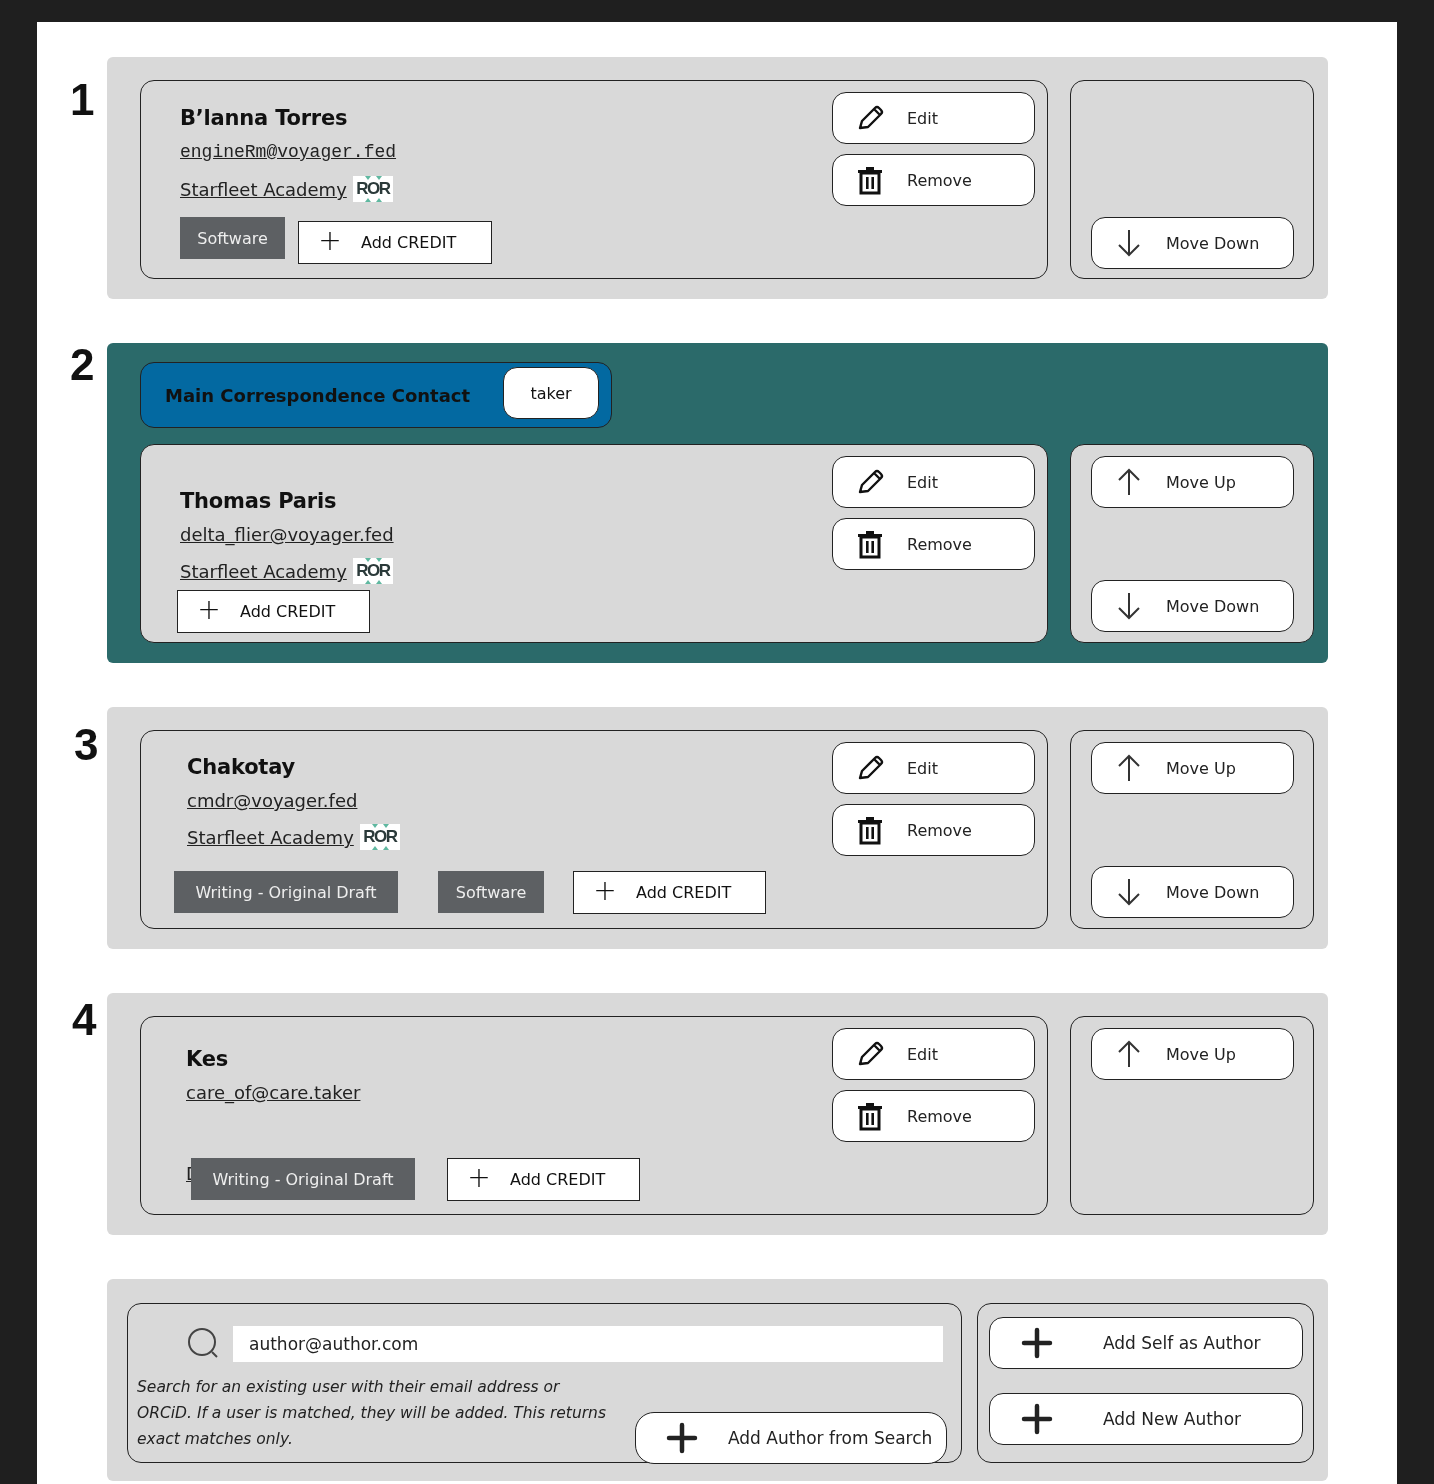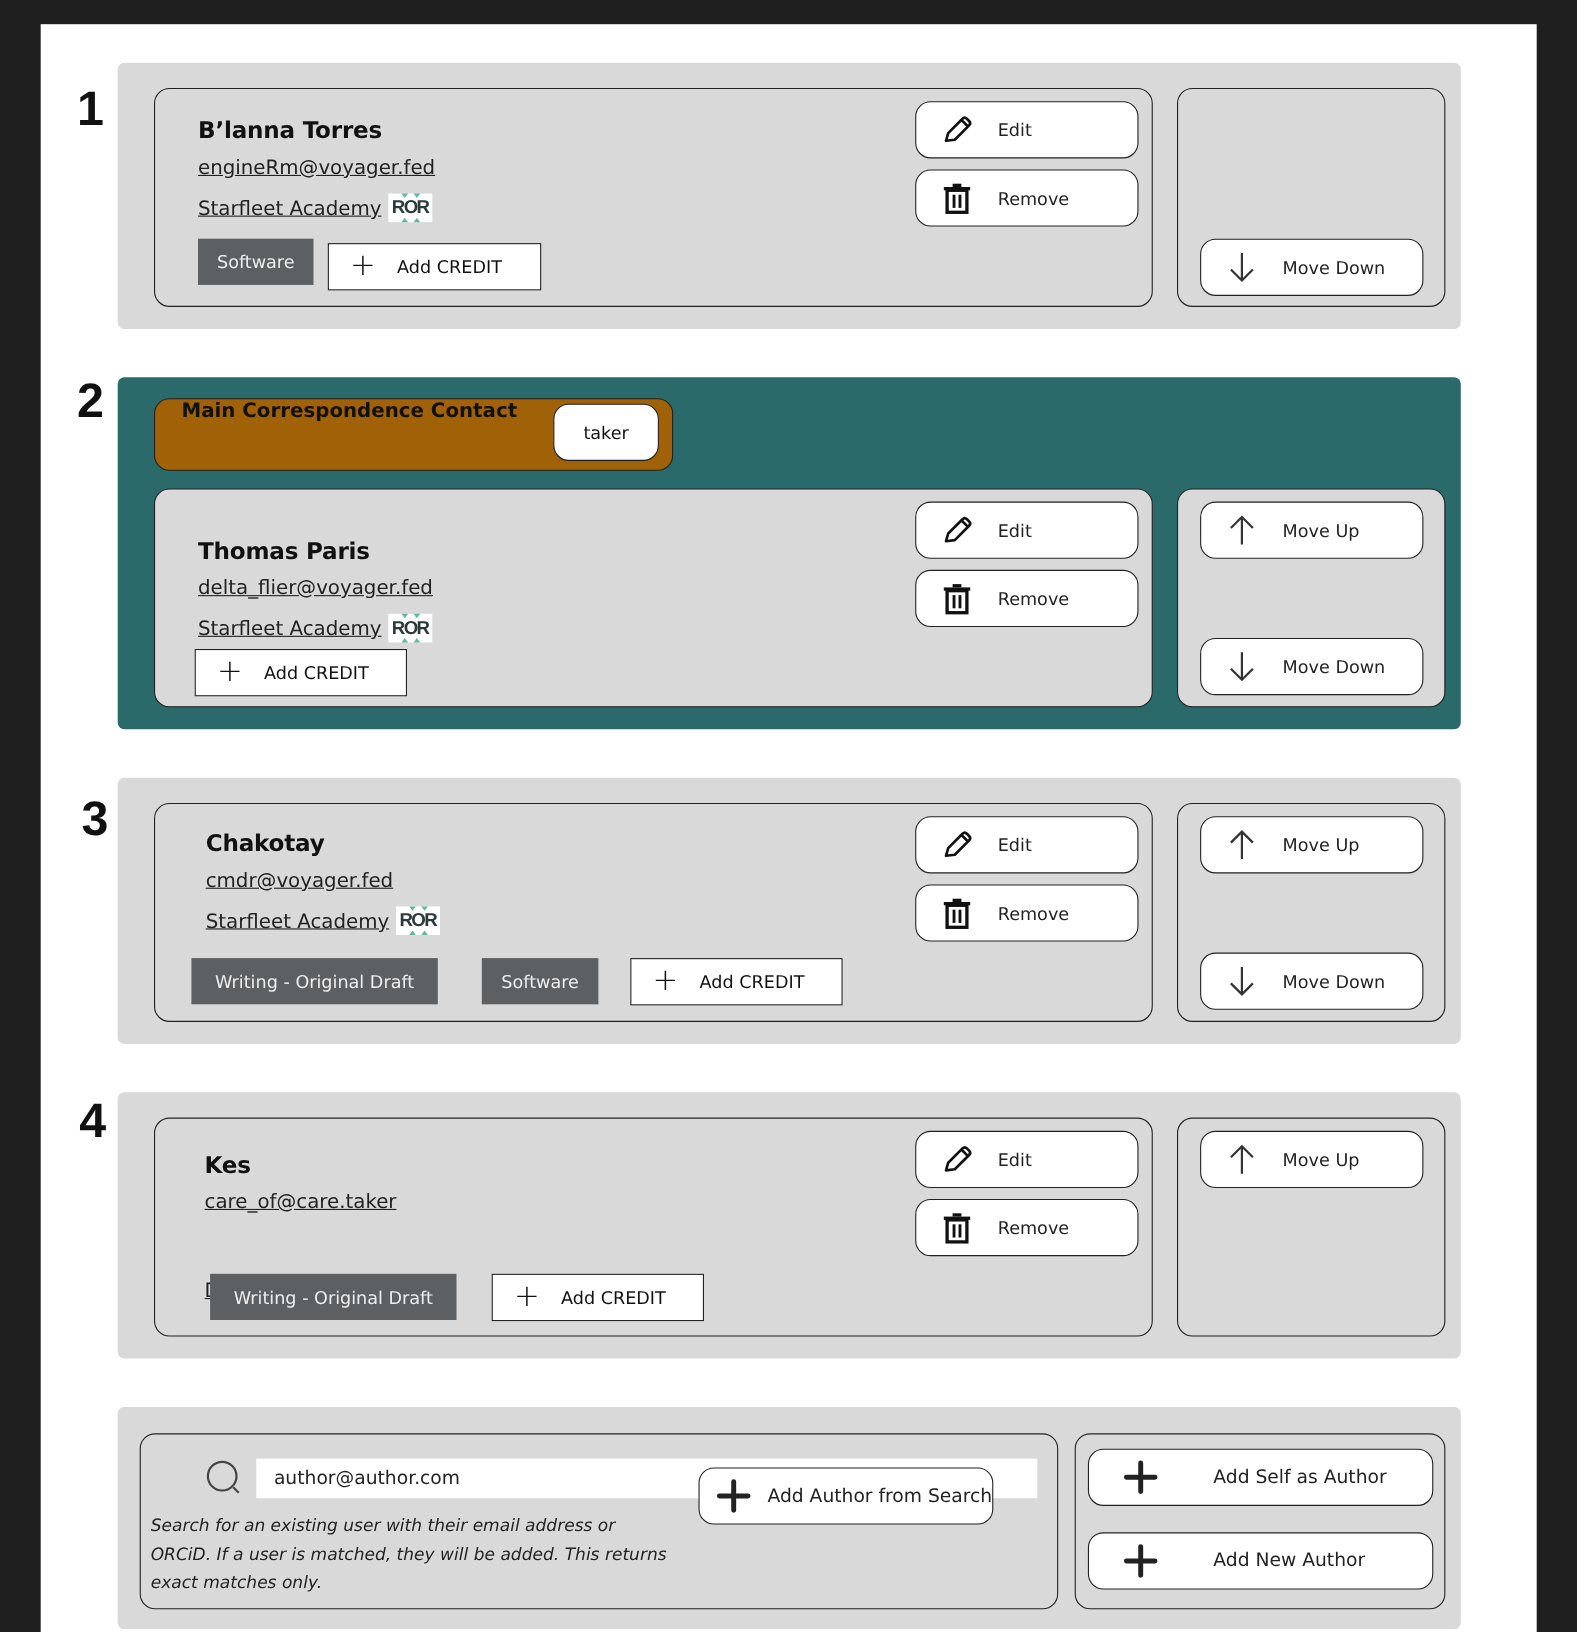--- a/index.html
+++ b/index.html
@@ -17,38 +17,38 @@
   .ror .t { position:absolute; left:0; right:0; top:4px; text-align:center; font-family:"Liberation Sans", sans-serif;
             font-weight:bold; font-size:17px; color:#2b3a3a; letter-spacing:-1.5px; line-height:18px; }
   .ror .tri { position:absolute; width:0; height:0; border-left:3px solid transparent; border-right:3px solid transparent; }
   .ror .tri.dn { border-top:4px solid #5fb8a0; top:0; }
   .ror .tri.up { border-bottom:4px solid #5fb8a0; bottom:0; }
   .chip { background:#5d6063; color:#eee; font-size:16px; display:flex; align-items:center; justify-content:center; white-space:nowrap; }
   .credit { background:#fff; border:1.5px solid #222; display:flex; align-items:center; font-size:16px; white-space:nowrap; }
   .credit .plus { font-size:28px; font-weight:300; width:62px; text-align:center; line-height:1; margin-top:-3px; }
   .btn { background:#fff; border:1.5px solid #222; border-radius:14px; display:flex; align-items:center; font-size:16px; color:#222; cursor:pointer; white-space:nowrap; }
   .btn .ic { width:74px; display:flex; justify-content:center; align-items:center; }
-  .contact { border:1.5px solid #222; border-radius:14px; background:#a16207; display:flex; }
+  .contact { border:1.5px solid #222; border-radius:14px; background:#0369a1; display:flex; align-items:center; }
   .contact .lbl { font-weight:bold; font-size:18px; margin-left:24px; white-space:nowrap; }
   .change { background:#fff; border:1.5px solid #222; border-radius:14px; font-size:16px; display:flex; align-items:center; justify-content:center; }
   .search-input { background:#fff; border:none; font-size:17px; font-family:"DejaVu Sans", sans-serif; padding-left:16px; color:#222; outline:none; }
   .help { font-style:italic; font-size:15.5px; line-height:26px; color:#222; }
   .bigbtn { background:#fff; border:1.5px solid #222; border-radius:14px; display:flex; align-items:center; font-size:17px; color:#222; white-space:nowrap; }
   .bigbtn .ic { width:94px; display:flex; justify-content:center; }
 </style>
 </head>
 <body>
 
 <div class="canvas"></div>
 
 <div class="abs num" style="left:70px;top:78px;">1</div>
 <div class="abs section" style="left:107px;top:57px;width:1221px;height:242px;"></div>
 <div class="abs panel" style="left:140px;top:80px;width:908px;height:199px;"></div>
 <div class="abs name" style="left:180px;top:106px;">B’lanna Torres</div>
-<div class="abs link" style="left:180px;top:142px;">engineRm@voyager.fed</div>
+<div class="abs link" style="left:180px;top:142px;font-family:Liberation Mono, monospace;">engineRm@voyager.fed</div>
 <div class="abs" style="left:180px;top:178px;white-space:nowrap;">
   <span class="link">Starfleet Academy</span><span class="ror"><span class="tri dn" style="left:12px"></span><span class="tri dn" style="left:23px"></span><span class="t">ROR</span><span class="tri up" style="left:12px"></span><span class="tri up" style="left:23px"></span></span>
 </div>
 <div class="abs chip" style="left:180px;top:217px;width:105px;height:42px;">Software</div>
 <div class="abs credit" style="left:298px;top:221px;width:194px;height:43px;">
   <span class="plus">+</span>
     <span>Add CREDIT</span>
 </div>
 <div class="abs btn" style="left:832px;top:92px;width:203px;height:52px;">
   <span class="ic">
@@ -232,21 +232,21 @@
 <div class="abs section" style="left:107px;top:1279px;width:1221px;height:202px;"></div>
 <div class="abs panel" style="left:127px;top:1303px;width:835px;height:160px;"></div>
 <div class="abs" style="left:186px;top:1326px;">
   <svg width="36" height="36" viewBox="0 0 36 36">
       <circle cx="16" cy="16" r="13" fill="none" stroke="#444" stroke-width="2"></circle>
       <path d="M26 26 L31 31" stroke="#444" stroke-width="2"></path>
     </svg>
 </div>
 <input class="abs search-input" style="left: 233px; top: 1326px; width: 710px; height: 36px;" value="author@author.com">
 <div class="abs help" style="left:137px;top:1374px;width:478px;">Search for an existing user with their email address or ORCiD.  If a user is matched, they will be added.  This returns exact matches only.</div>
-<div class="abs bigbtn" style="left:635px;top:1334px;width:268px;height:52px;">
+<div class="abs bigbtn" style="left:635px;top:1412px;width:312px;height:52px;border-radius:19px;">
   <span class="ic" style="width:92px">
       <svg width="32" height="32" viewBox="0 0 32 32">
         <path d="M16 3 V29 M3 16 H29" stroke="#222" stroke-width="4.5" stroke-linecap="round"></path>
       </svg>
     </span>
   <span>Add Author from Search</span>
 </div>
 <div class="abs panel" style="left:977px;top:1303px;width:337px;height:160px;"></div>
 <div class="abs bigbtn" style="left:989px;top:1317px;width:314px;height:52px;border-radius:14px;">
   <span class="ic">

